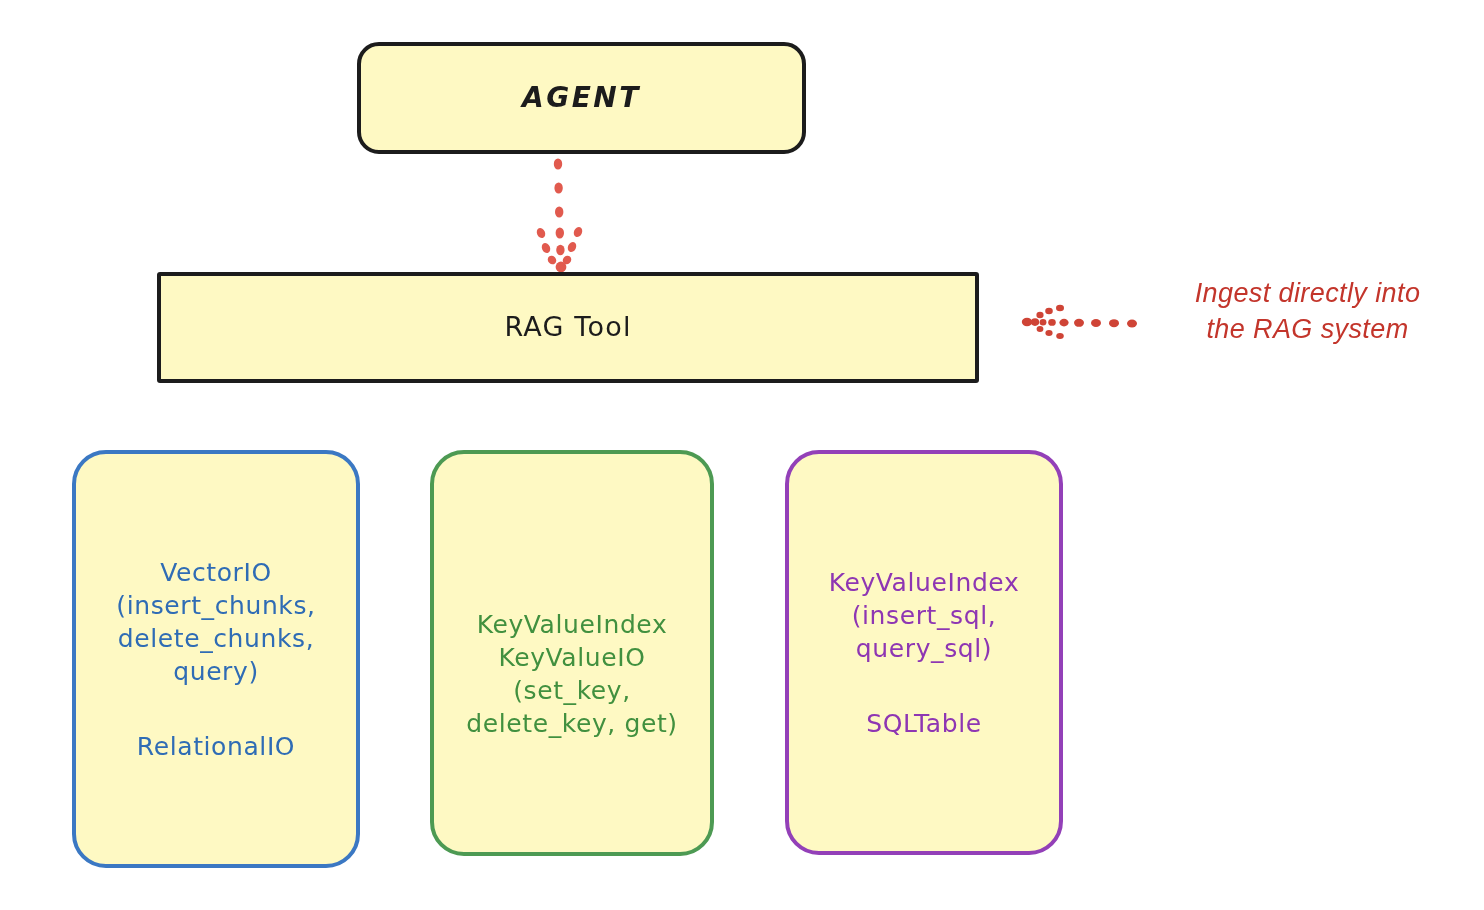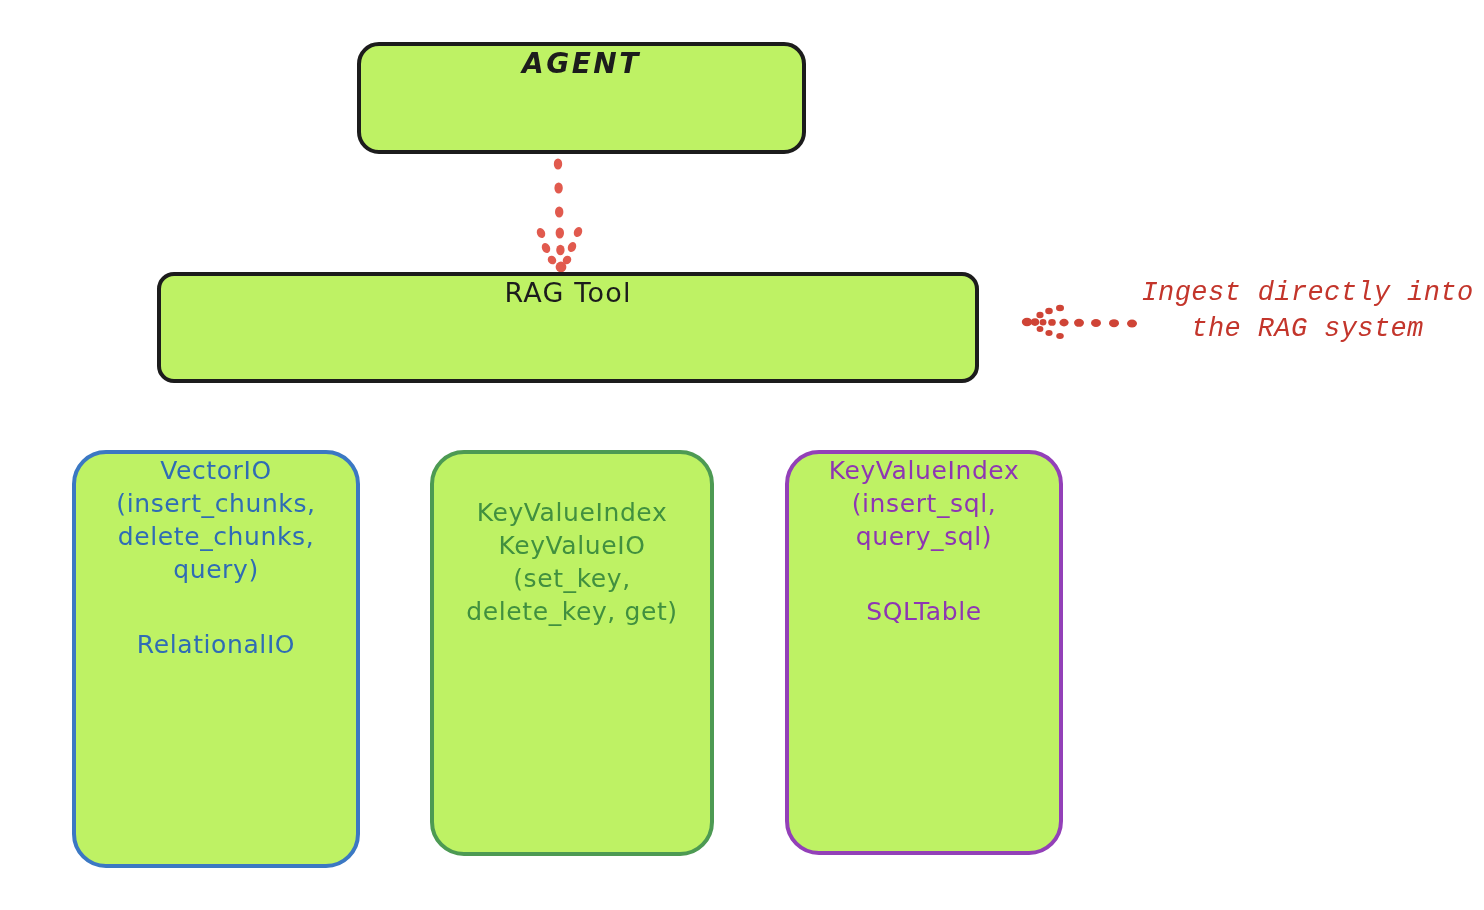--- a/index.html
+++ b/index.html
@@ -16,21 +16,22 @@
     height: 910px;
     background: #ffffff;
     overflow: hidden;
   }
   .node {
     position: absolute;
     box-sizing: border-box;
     display: flex;
     flex-direction: column;
     align-items: center;
-    background: #bef264;
+    justify-content: center;
+    background: #fef9c3;
   }
   .node-label {
     text-align: center;
     white-space: pre-line;
     line-height: 1.28;
     letter-spacing: 0.6px;
   }
 
   
   #agent-node {
@@ -50,21 +51,21 @@
     letter-spacing: 2.5px;
   }
 
   
   #ragtool-node {
     left: 157px;
     top: 272px;
     width: 822px;
     height: 111px;
     border: 4.5px solid #1c1c1c;
-    border-radius: 17px;
+    border-radius: 3px;
   }
   #ragtool-node .node-label {
     font-family: "DejaVu Sans", sans-serif;
     font-size: 27px;
     font-weight: 400;
     color: #1c1c1c;
     letter-spacing: 1.2px;
   }
 
   
@@ -126,21 +127,21 @@
     height: 48px;
   }
 
   
   #ingest-annotation {
     position: absolute;
     left: 1140px;
     top: 276px;
     width: 335px;
     text-align: center;
-    font-family: Liberation Mono, monospace;
+    font-family: Liberation Sans, sans-serif;
     font-size: 27px;
     font-weight: 500;
     font-style: italic;
     line-height: 1.33;
     color: #c3352b;
     white-space: pre-line;
     letter-spacing: 0.4px;
   }
 </style>
 </head>

